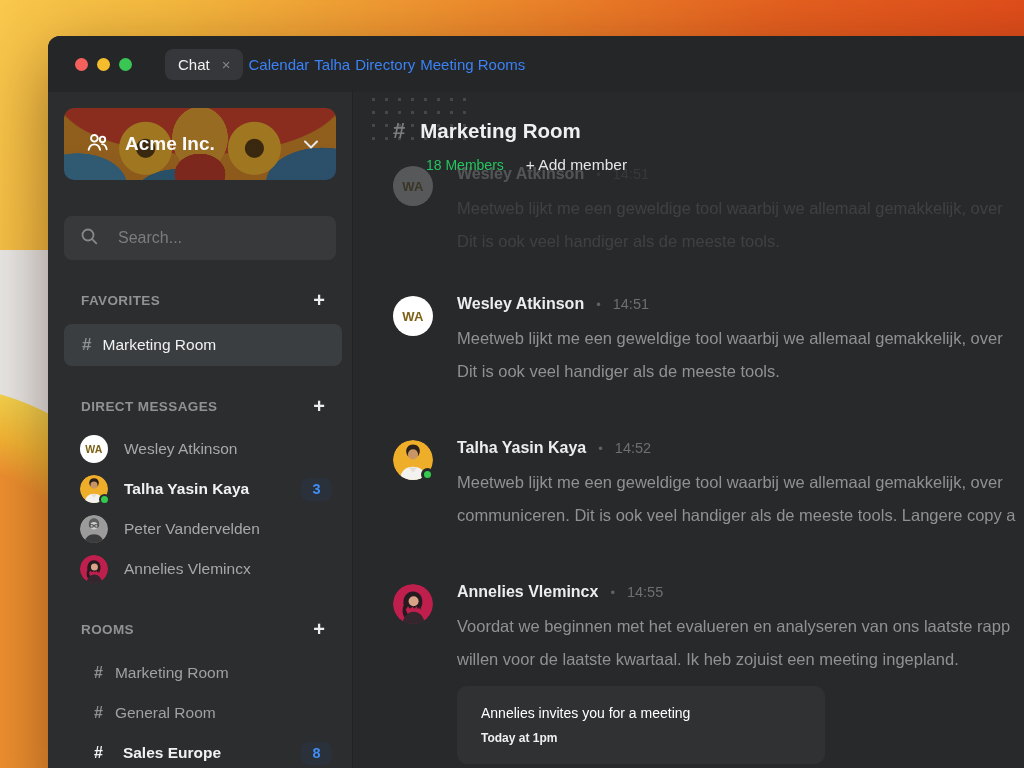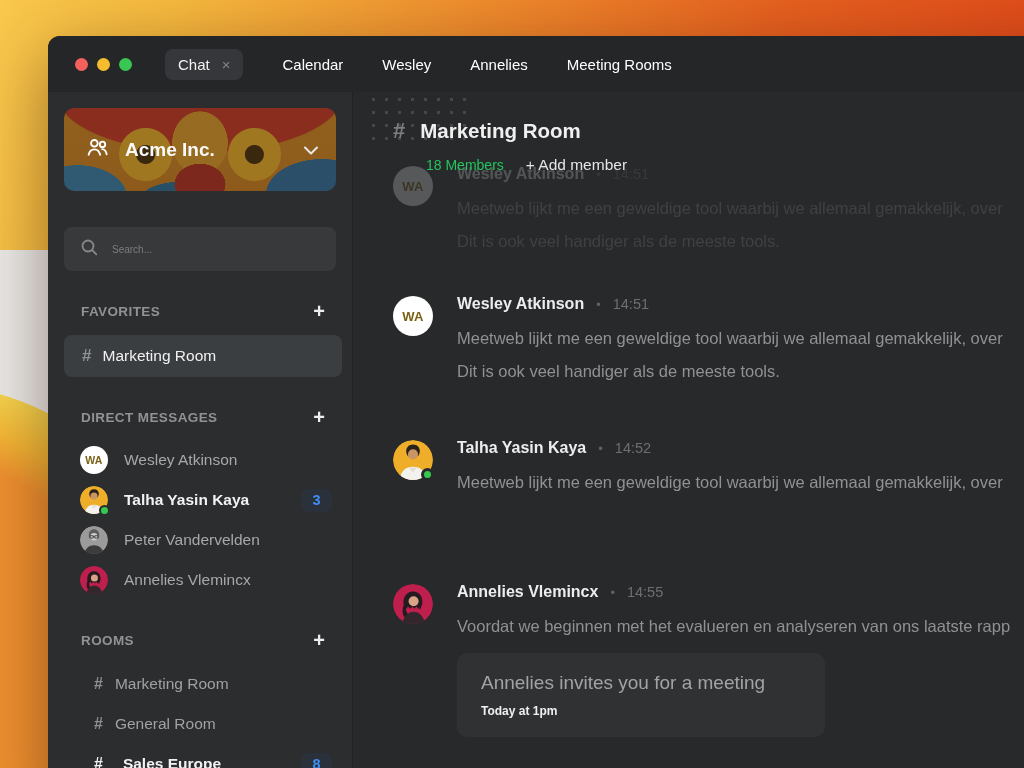--- a/index.html
+++ b/index.html
@@ -20,31 +20,31 @@
     background:#28292b; border-radius:12px 12px 0 0; overflow:hidden;
     box-shadow:0 22px 70px rgba(40,10,0,.45);
     display:flex; flex-direction:column;
   }
 
   
   .titlebar { height:56px; flex:0 0 56px; background:#242628; display:flex; align-items:center; padding-left:27px; }
   .traffic { display:flex; gap:9px; }
   .light { width:13px; height:13px; border-radius:50%; }
   .light.red { background:#f4615c; } .light.yellow { background:#f5bd2e; } .light.green { background:#39c653; }
-  .tabs { display:flex; align-items:center; margin-left:33px; gap:39px; }
-  .tab { font-size:15px; color:#ffffff; cursor:default; }
+  .tabs { display:flex; align-items:center; margin-left:33px; gap:5px; }
+  .tab { font-size:15px; color:#3b82f6; cursor:default; }
   .tab.active { background:#35373a; border-radius:8px; padding:7px 13px; color:#f2f2f3; display:flex; align-items:center; }
   .tab-close { margin-left:12px; color:#84868a; font-size:15px; line-height:1; }
 
   .wbody { flex:1; display:flex; min-height:0; }
 
   
   .sidebar { width:304px; flex:0 0 304px; background:#2b2d2f; padding:16px 0 0 0; }
   .banner {
-    margin:0 16px; height:83px; border-radius:10px; position:relative; overflow:hidden;
+    margin:0 16px; height:72px; border-radius:10px; position:relative; overflow:hidden;
     display:flex; align-items:center; padding:0 18px 0 21px; cursor:pointer;
     background:
       linear-gradient(rgba(25,18,8,.34), rgba(25,18,8,.34)),
       radial-gradient(circle 26px at 30% 56%, #4a3312 0 9px, #e6ab2e 10px 26px, rgba(0,0,0,0) 27px),
       radial-gradient(circle 26px at 70% 56%, #4a3312 0 9px, #e6ab2e 10px 26px, rgba(0,0,0,0) 27px),
       radial-gradient(ellipse 42px 34px at 50% 92%, #b13327 0 60%, rgba(0,0,0,0) 61%),
       radial-gradient(ellipse 46px 52px at 50% 42%, #d89a2f 0 60%, rgba(0,0,0,0) 61%),
       radial-gradient(ellipse 70px 46px at 5% 108%, #3a7fa8 0 70%, rgba(0,0,0,0) 71%),
       radial-gradient(ellipse 80px 50px at 95% 104%, #356f9c 0 70%, rgba(0,0,0,0) 71%),
       radial-gradient(ellipse 60px 34px at 42% 118%, #2f6f96 0 70%, rgba(0,0,0,0) 71%),
@@ -53,21 +53,21 @@
   }
   .banner .org-name { color:#fafafa; font-size:19px; font-weight:700; margin-left:15px; position:relative; }
   .banner .icon, .banner .chev { position:relative; }
   .banner .chev { margin-left:auto; }
   .search {
     margin:36px 16px 0; height:44px; background:#37393b; border-radius:8px;
     display:flex; align-items:center; padding:0 16px;
   }
   .search input {
     background:transparent; border:none; outline:none; color:#c9cbcd;
-    font-family:inherit; font-size:10px; margin-left:14px; width:200px;
+    font-family:inherit; font-size:16px; margin-left:20px; width:200px;
   }
   .search input::placeholder { color:#7b7d7f; }
   .section-header { display:flex; align-items:center; justify-content:space-between; padding:0 27px 0 33px; margin-top:30px; }
   .section-title { color:#909294; font-size:13.5px; letter-spacing:.4px;font-weight:bold; }
   .plus { color:#eceded; font-size:20px; font-weight:600; line-height:1; cursor:pointer; }
   .fav-item {
     margin:14px 10px 0 16px; height:42px; background:#3b3e41; border-radius:8px;
     display:flex; align-items:center; padding:0 18px; cursor:pointer;
   }
   .hash { color:#8e9092; font-size:17px; font-weight:700; }
@@ -114,42 +114,42 @@
   .m-av .status-dot { width:13px; height:13px; border:3px solid #28292b; right:-1px; bottom:-1px; }
   .m-content { margin-left:24px; }
   .name-row { display:flex; align-items:center; height:24px; }
   .m-name { color:#eceded; font-size:16px; font-weight:700; }
   .sep-dot { color:#606264; font-size:13px; margin:0 12px; }
   .m-time { color:#6d6f71; font-size:14.5px; }
   .m-lines { margin-top:6px; }
   .m-line { color:#8f9193; font-size:16.5px; line-height:33px; white-space:nowrap; }
 
   .invite-card { margin-top:10px; width:368px; background:#2f3133; border-radius:10px; padding:19px 24px; cursor:pointer; }
-  .invite-line1 { color:#a3a3a3; font-size:19px; }
+  .invite-line1 { color:#ffffff; font-size:14px; }
   .invite-line2 { color:#eef0f1; font-size:12px; font-weight:700; margin-top:10px; }
 </style>
 </head>
 <body>
 
 <div class="window">
 
   <div class="titlebar">
     <div class="traffic">
       <span class="light red"></span>
       <span class="light yellow"></span>
       <span class="light green"></span>
     </div>
     <div class="tabs">
       <div class="tab active">
         <span>Chat</span>
         <span class="tab-close">×</span>
       </div>
       <div class="tab">Calendar</div>
-      <div class="tab">Wesley</div>
-      <div class="tab">Annelies</div>
+      <div class="tab">Talha</div>
+      <div class="tab">Directory</div>
       <div class="tab">Meeting Rooms</div>
     </div>
   </div>
 
   <div class="wbody">
 
     <div class="sidebar">
 
       <div class="banner">
         <span class="icon">
@@ -315,20 +315,21 @@
           <span class="status-dot"></span>
         </span>
         <div class="m-content">
           <div class="name-row">
             <span class="m-name">Talha Yasin Kaya</span>
             <span class="sep-dot">•</span>
             <span class="m-time">14:52</span>
           </div>
           <div class="m-lines">
             <div class="m-line">Meetweb lijkt me een geweldige tool waarbij we allemaal gemakkelijk, over</div>
+            <div class="m-line">communiceren. Dit is ook veel handiger als de meeste tools. Langere copy a</div>
           </div>
         </div>
       </div>
 
       <div class="msg" style="top:488px;">
         <span class="m-av">
           <svg viewBox="0 0 40 40">
               <circle cx="20" cy="20" r="20" fill="#bf1f4d"></circle>
               <path d="M11 23c-2.2-8.5 2-15.5 9-15.5 6.2 0 10.3 5.2 9.2 12.4l-2 6.1c-.5-1-1-2-1-3l-1.2 2.2-1.5-3-2 2.5-2-2-2.5 2-2-2.5-2 3z" fill="#241a20"></path>
               <path d="M10.2 22c-1 4-1 8.2 1.2 11.3l4-2.2c-2-3-3-6.1-3-9.1z" fill="#241a20"></path>
@@ -337,20 +338,21 @@
             </svg>
         </span>
         <div class="m-content">
           <div class="name-row">
             <span class="m-name">Annelies Vlemincx</span>
             <span class="sep-dot">•</span>
             <span class="m-time">14:55</span>
           </div>
           <div class="m-lines">
             <div class="m-line">Voordat we beginnen met het evalueren en analyseren van ons laatste rapp</div>
+            <div class="m-line">willen voor de laatste kwartaal. Ik heb zojuist een meeting ingepland.</div>
           </div>
           <div class="invite-card">
             <div class="invite-line1">Annelies invites you for a meeting</div>
             <div class="invite-line2">Today at 1pm</div>
           </div>
         </div>
       </div>
 
     </div>
   </div>

